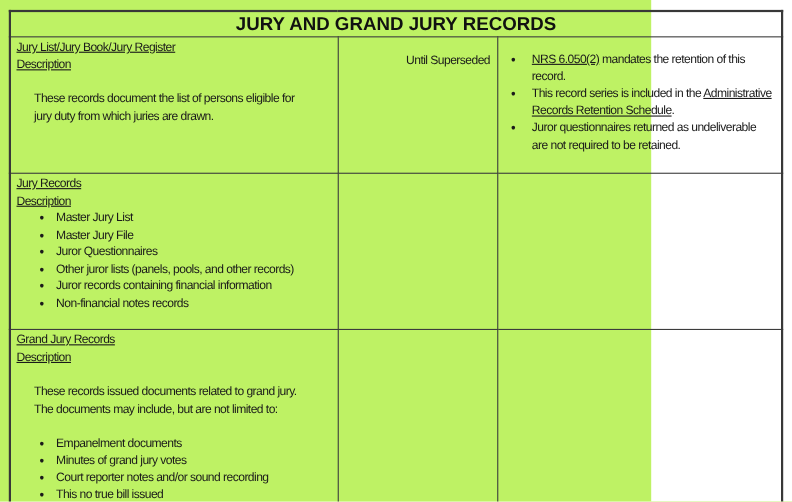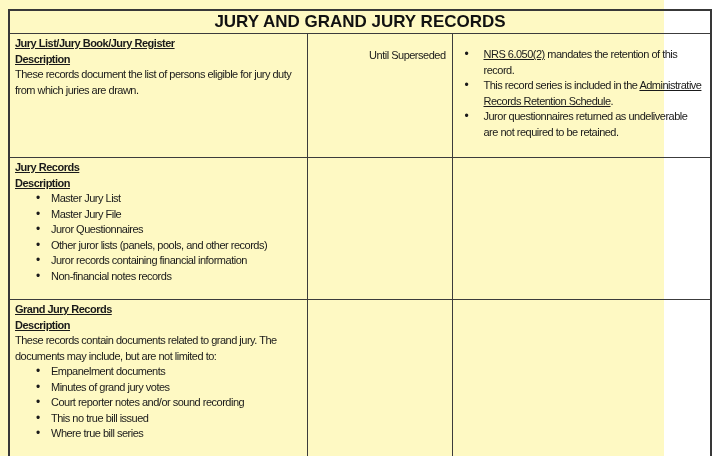--- a/index.html
+++ b/index.html
@@ -2,21 +2,21 @@
 <html><head>
 <meta charset="utf-8">
 <style>
   html,body{margin:0;padding:0;}
   body{
     width:720px;height:456px;overflow:hidden;
     background:#ffffff;
     font-family:"Liberation Sans", sans-serif;
   }
   .page{
-    position:relative;width:664px;height:456px;background:#fef9c3;color:#1a1a1a;
+    position:relative;width:592px;height:456px;background:#bef264;color:#1a1a1a;
   }
   table.records-table{
     position:absolute;left:8px;top:9px;width:702px;
     border-collapse:collapse;table-layout:fixed;
     border:2px solid #383838;
   }
   td{
     border:1.5px solid #3c3c3c;
     vertical-align:top;
     overflow:hidden;
@@ -32,23 +32,23 @@
     color:#111;
   }
   .cell{
     font-size:11px;line-height:15.5px;letter-spacing:-0.5px;
     padding:2px 6px 1px 5px;
   }
   tr.r1 td{height:108px;}
   tr.r2 td{height:126px;}
   tr.r3 td{height:167px;}
   .series-title,.desc-label{
-    font-weight:bold;text-decoration:underline;
+    font-weight:normal;text-decoration:underline;
   }
-  .desc{margin:0;}
+  .desc{margin:16px;}
   ul.bullets{list-style:none;margin:0;padding:0;}
   ul.bullets li{position:relative;padding-left:36px;}
   ul.bullets li::before{
     content:"\2022";position:absolute;left:21px;top:0;font-size:12px;
   }
   ul.citation-bullets li{padding-left:28px;}
   ul.citation-bullets li::before{left:9px;}
   .u{text-decoration:underline;}
   .retention-cell{text-align:right;padding-top:14px;}
   .citation-cell{padding-top:13px;padding-left:3px;}
@@ -104,21 +104,21 @@
       <td class="cell retention-cell">
         <span></span>
       </td>
       <td class="cell citation-cell"></td>
     </tr>
 
     <tr class="r3">
       <td class="cell series-cell">
         <div class="series-title">Grand Jury Records</div>
         <div class="desc-label">Description</div>
-        <p class="desc">These records contain documents related to grand jury. The documents may include, but are not limited to:</p>
+        <p class="desc">These records issued documents related to grand jury. The documents may include, but are not limited to:</p>
         <ul class="bullets">
           <li>Empanelment documents</li>
           <li>Minutes of grand jury votes</li>
           <li>Court reporter notes and/or sound recording</li>
           <li>This no true bill issued</li>
           <li>Where true bill series</li>
 
         </ul>
       </td>
       <td class="cell retention-cell">

